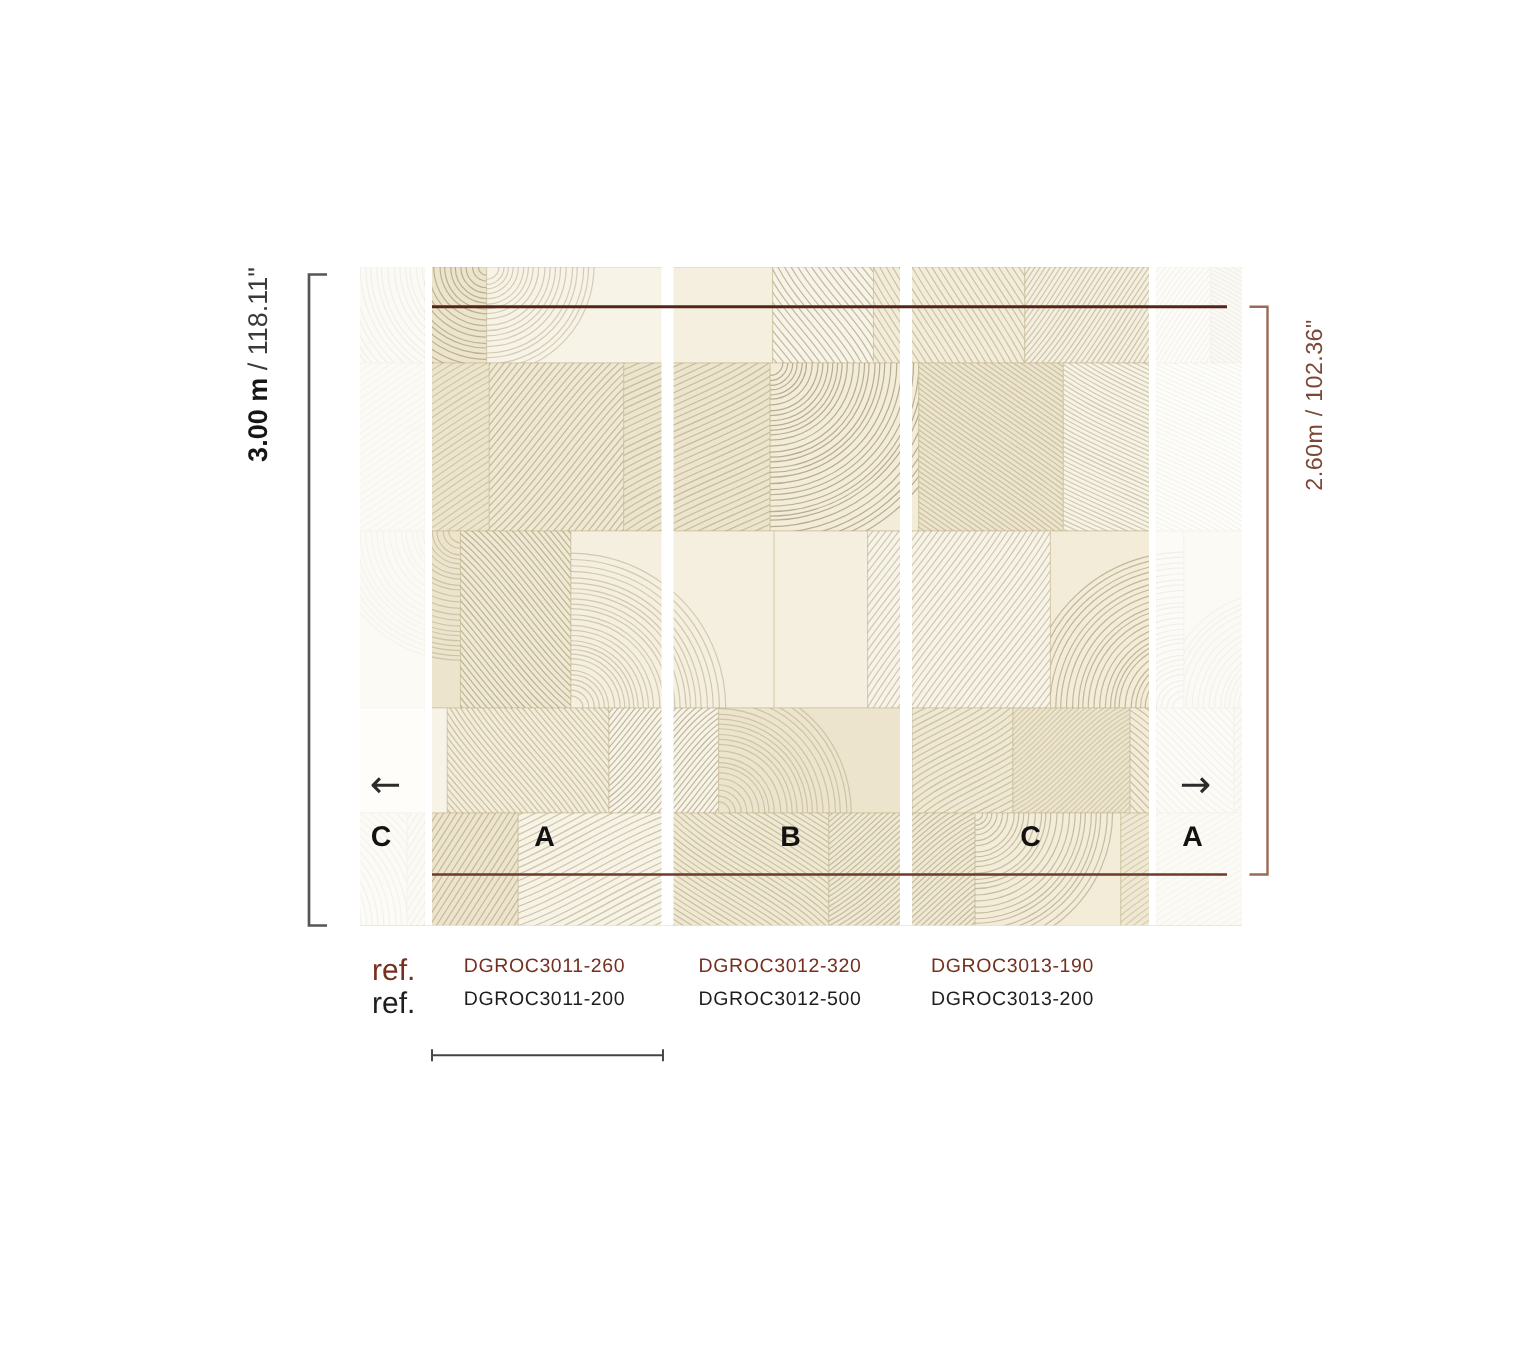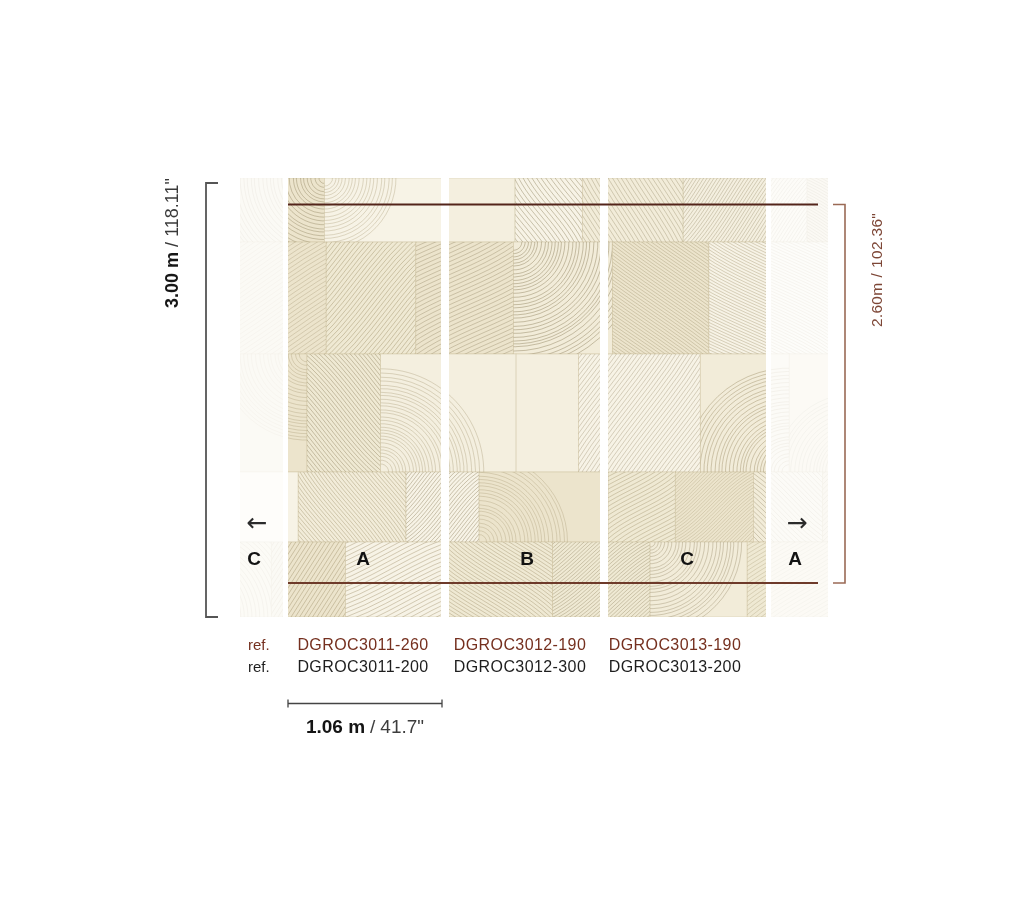--- a/index.html
+++ b/index.html
@@ -18,22 +18,22 @@
           font-size:15.5px;color:#7d4636;letter-spacing:.3px;}
 
   .arrow{position:absolute;top:509px;width:44px;height:28px;line-height:28px;text-align:center;
          font-size:25px;color:#2b2b2b;z-index:3;font-family:"DejaVu Sans", sans-serif;}
   #arrow-left{left:235px;} #arrow-right{left:775px;}
 
   .panel-letter{position:absolute;top:548px;width:30px;text-align:center;font-size:19px;
          font-weight:bold;color:#121212;z-index:3;}
   #pl-0{left:239px;} #pl-1{left:348px;} #pl-2{left:512px;} #pl-3{left:672px;} #pl-4{left:780px;}
 
-  .ref-label{position:absolute;width:44px;font-size:15px;z-index:3;}
-  .ref-code{position:absolute;width:150px;text-align:center;font-size:16px;letter-spacing:.4px;z-index:3;}
+  .ref-label{position:absolute;width:44px;font-size:20px;z-index:3;}
+  .ref-code{position:absolute;width:150px;text-align:center;font-size:13px;letter-spacing:.4px;z-index:3;}
   .row-260{top:636px;color:#75301f;}
   .row-300{top:658px;color:#1e1e1e;}
   .rl{left:248px;} .rc0{left:288px;} .rc1{left:445px;} .rc2{left:600px;}
 
   #label-panel-width{left:265px;top:716px;width:200px;height:22px;font-size:19px;color:#3d3d3d;}
   #label-panel-width .metric{font-weight:bold;color:#141414;}
 </style>
 </head>
 <body>
 
@@ -1542,26 +1542,21 @@
   <div class="arrow" id="arrow-right">→</div>
 
   <div class="panel-letter" id="pl-0">C</div>
   <div class="panel-letter" id="pl-1">A</div>
   <div class="panel-letter" id="pl-2">B</div>
   <div class="panel-letter" id="pl-3">C</div>
   <div class="panel-letter" id="pl-4">A</div>
 
   <div class="ref-label row-260 rl">ref.</div>
   <div class="ref-code row-260 rc0">DGROC3011-260</div>
-  <div class="ref-code row-260 rc1">DGROC3012-190</div>
+  <div class="ref-code row-260 rc1">DGROC3012-320</div>
   <div class="ref-code row-260 rc2">DGROC3013-190</div>
 
   <div class="ref-label row-300 rl">ref.</div>
   <div class="ref-code row-300 rc0">DGROC3011-200</div>
-  <div class="ref-code row-300 rc1">DGROC3012-300</div>
+  <div class="ref-code row-300 rc1">DGROC3012-500</div>
   <div class="ref-code row-300 rc2">DGROC3013-200</div>
 
-  <div class="vlabel" id="label-panel-width">
-    <span class="metric">1.06 m</span>
-    <span class="sep">/</span>
-    <span class="imperial">41.7"</span>
-  </div>
 </div>
 
 </body></html>

